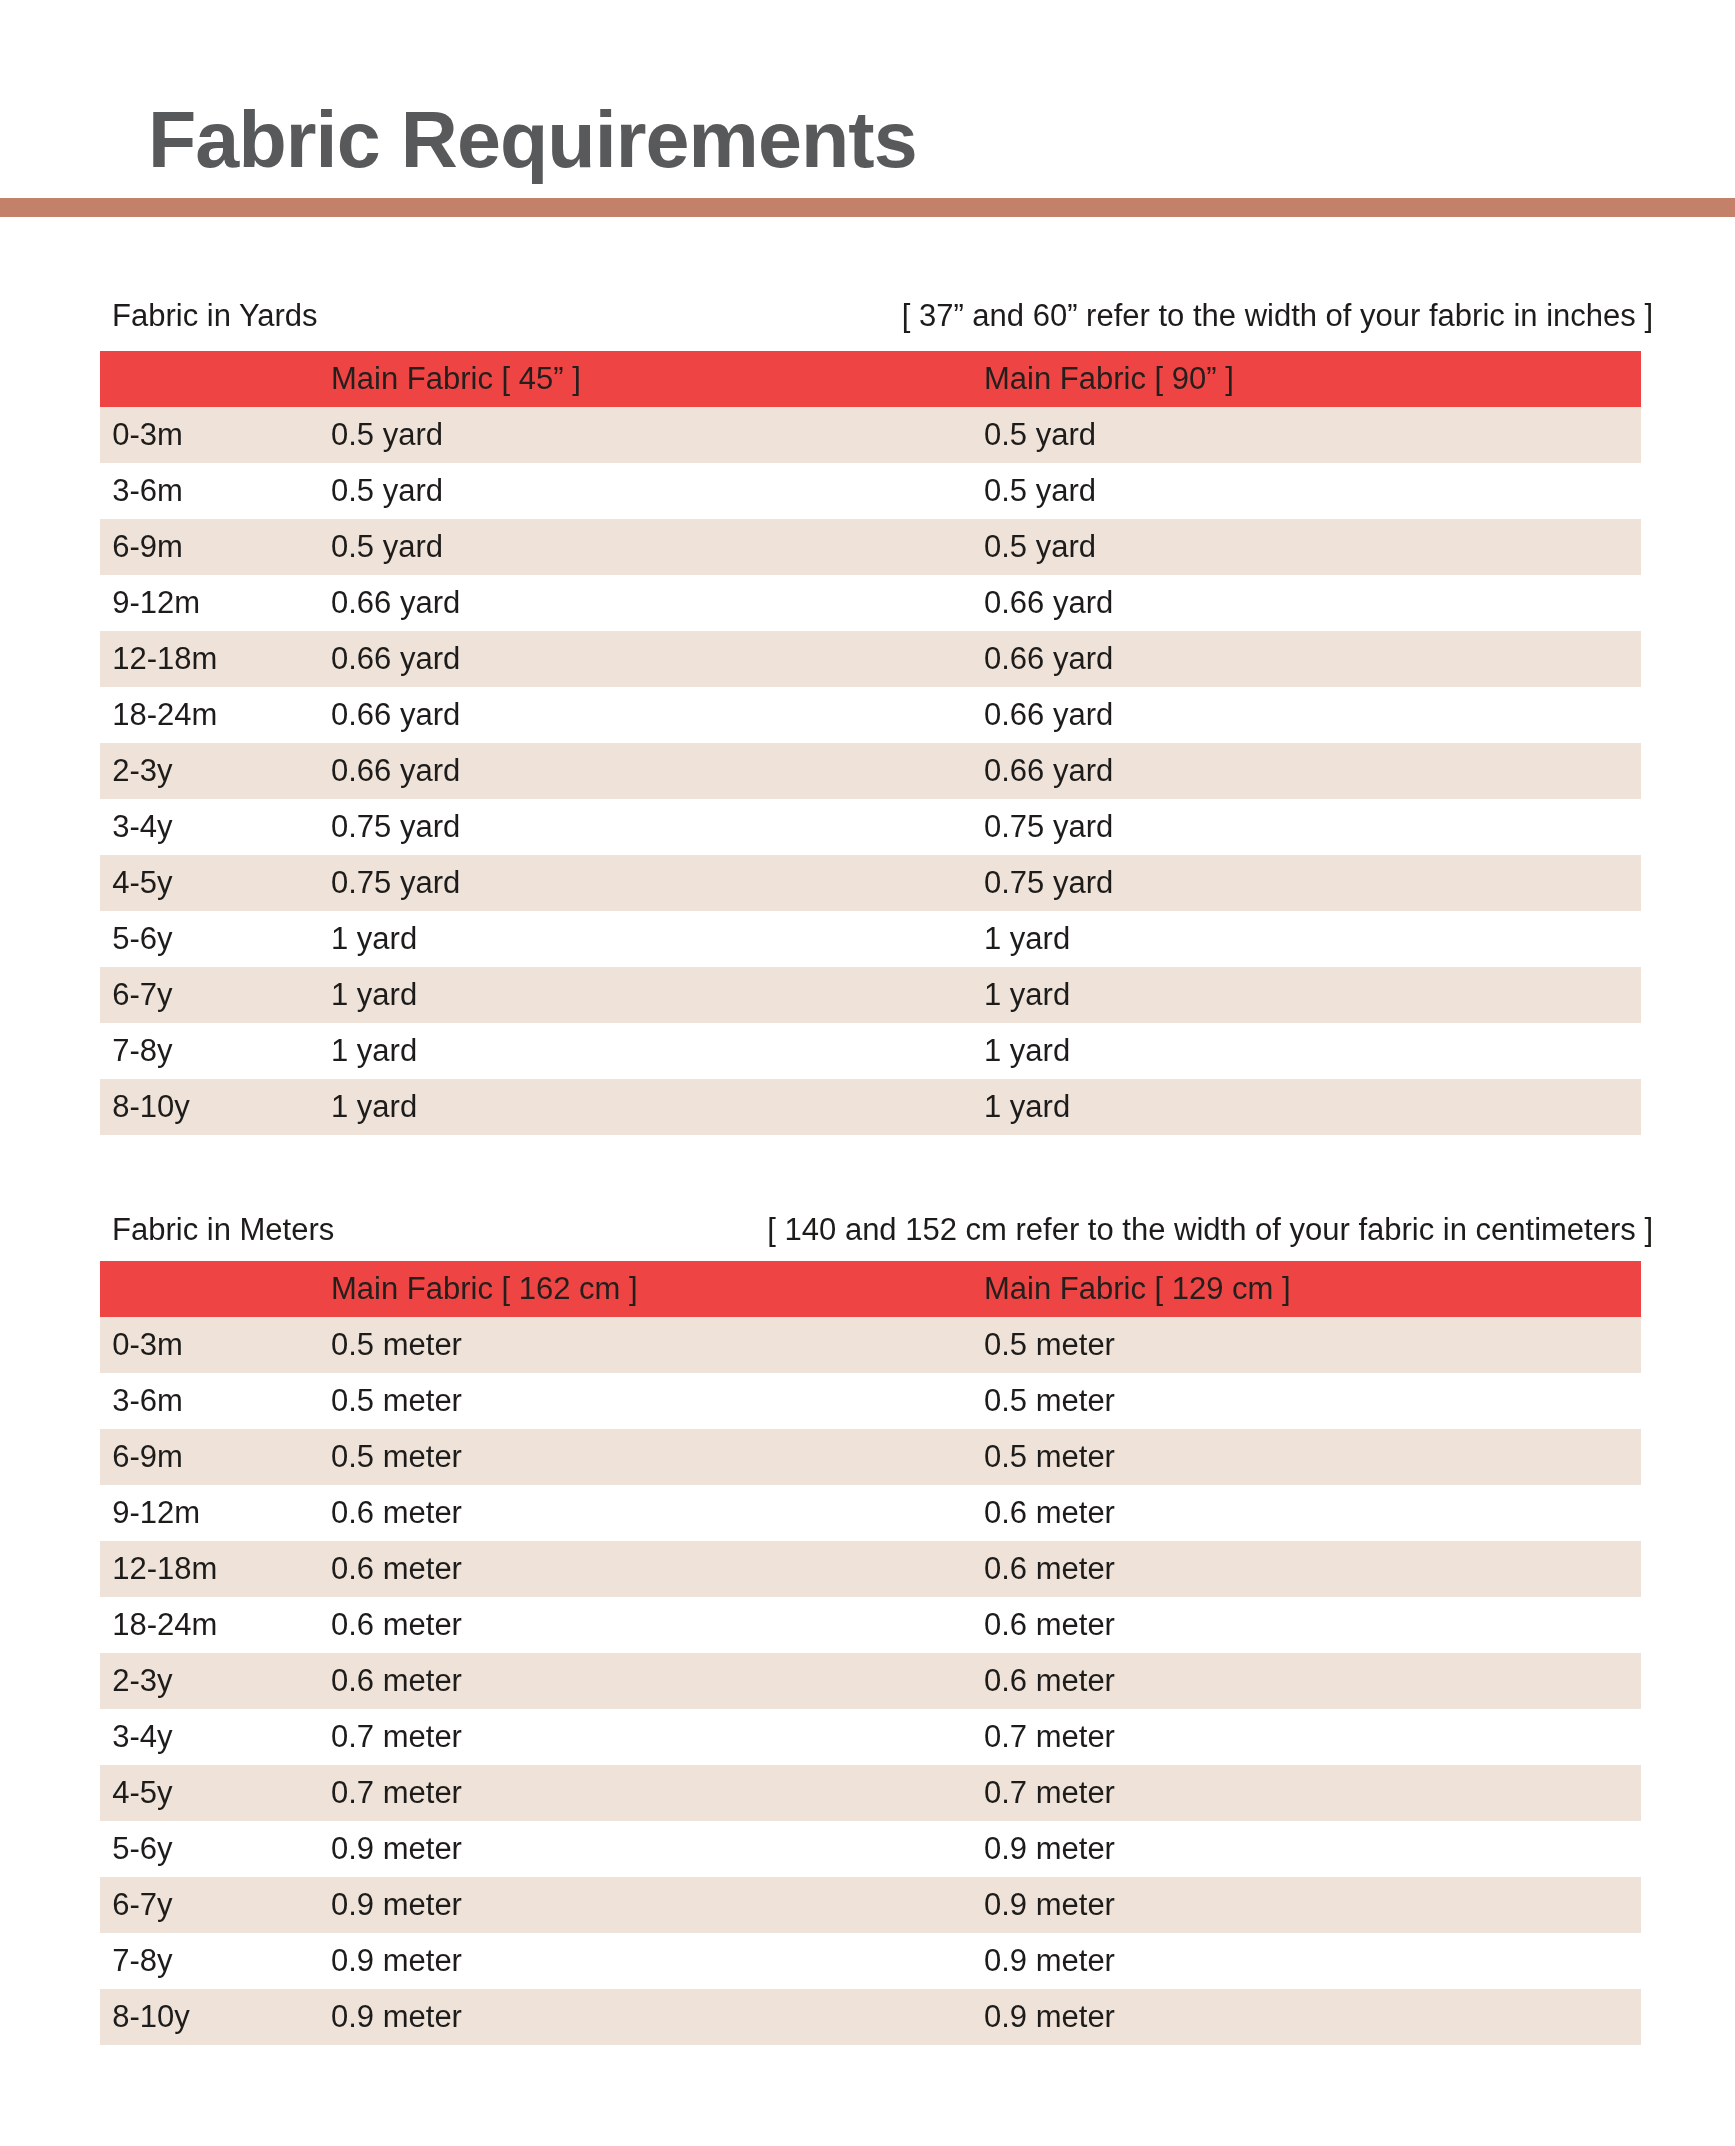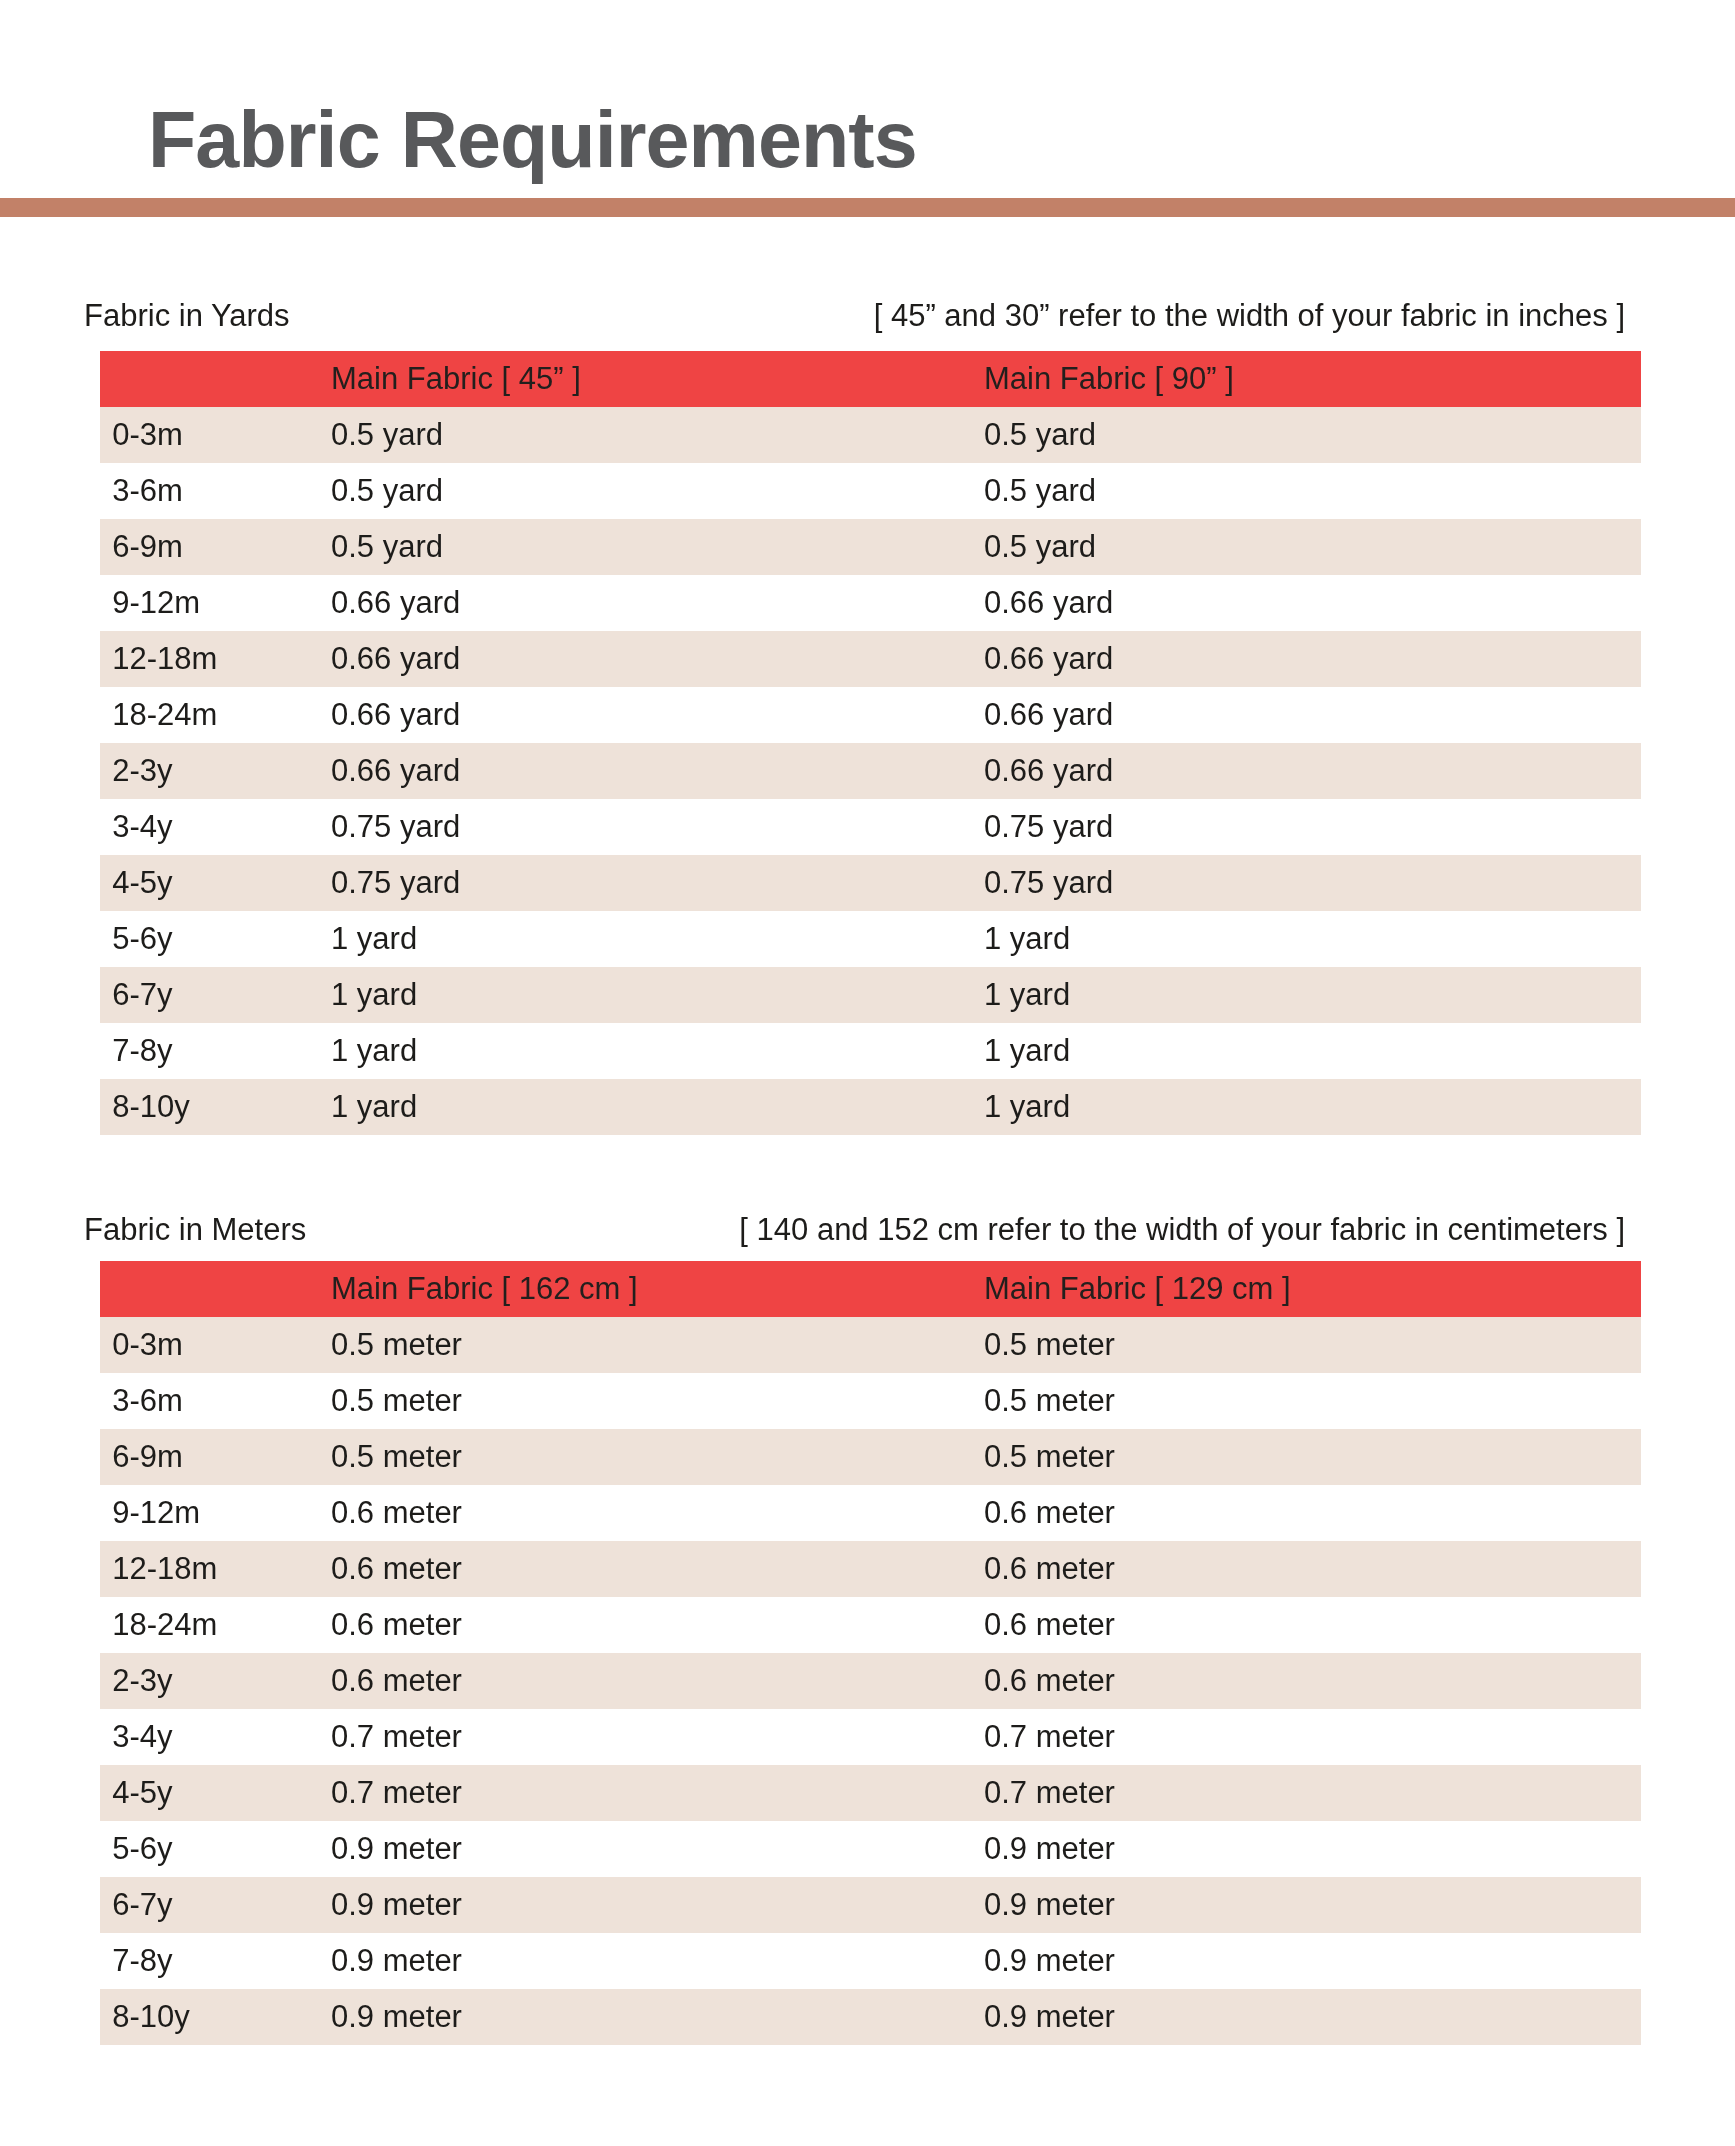--- a/index.html
+++ b/index.html
@@ -29,21 +29,21 @@
   .accent-bar {
     position: absolute;
     left: 0;
     top: 198px;
     width: 1736px;
     height: 19px;
     background: #c28168;
   }
   .caption-row {
     position: absolute;
-    left: 84px;
+    left: 112px;
     width: 1541px;
     display: flex;
     justify-content: space-between;
     align-items: flex-end;
     font-size: 31px;
     line-height: 38px;
     color: #1d1c1a;
     white-space: nowrap;
   }
   .caption-yards  { top: 297px; }
@@ -88,21 +88,21 @@
 </head>
 <body>
 
 <div class="page">
 
   <h1 class="title">Fabric Requirements</h1>
   <div class="accent-bar"></div>
 
   <div class="caption-row caption-yards">
     <span>Fabric in Yards</span>
-    <span>[ 45” and 30” refer to the width of your fabric in inches ]</span>
+    <span>[ 37” and 60” refer to the width of your fabric in inches ]</span>
   </div>
   <table class="fabric-table table-yards">
     <colgroup>
       <col class="c-size">
         <col class="c-one">
         <col class="c-two">
     </colgroup>
     <thead>
       <tr>
         <th></th>

